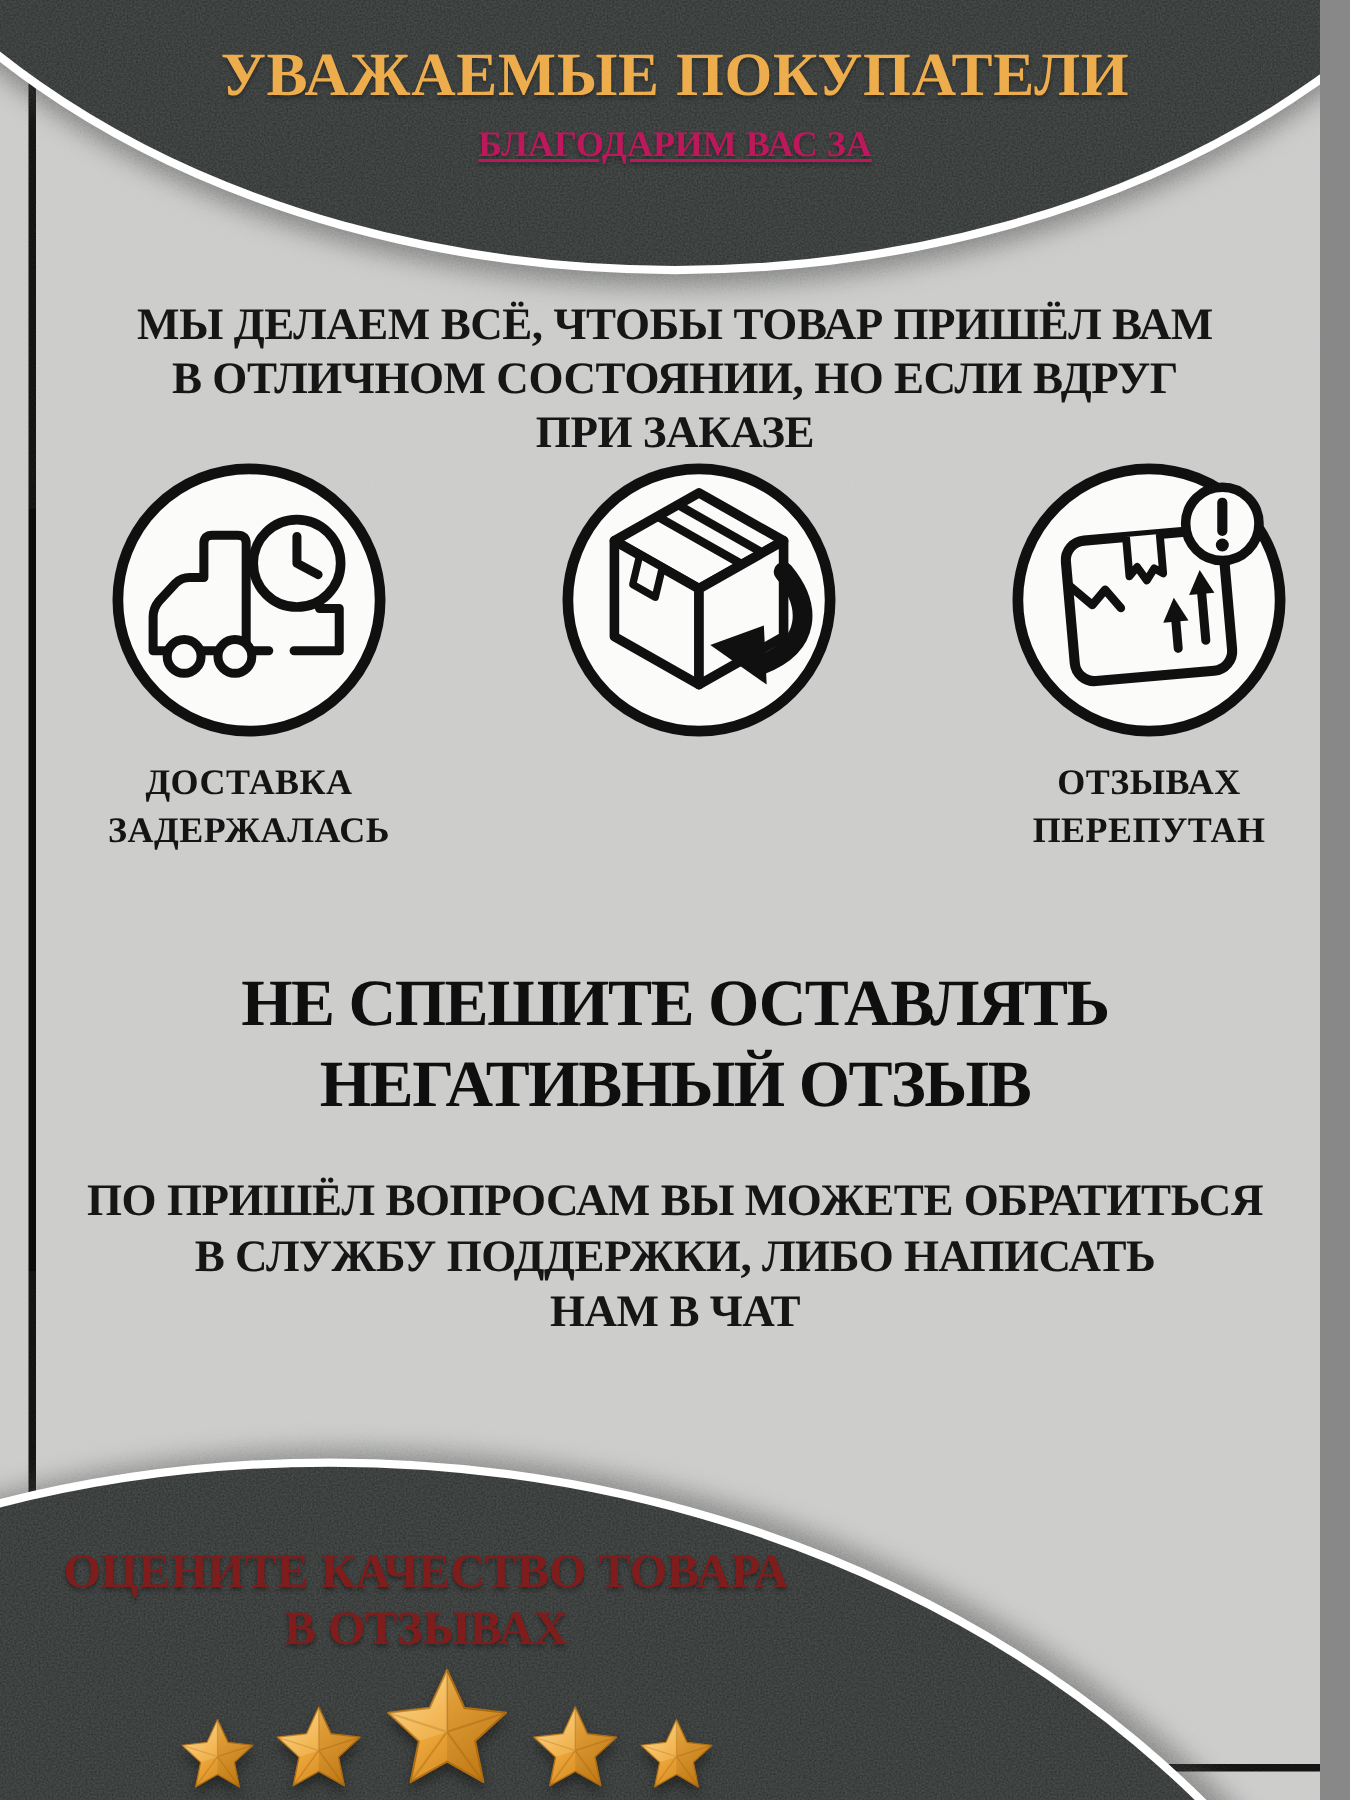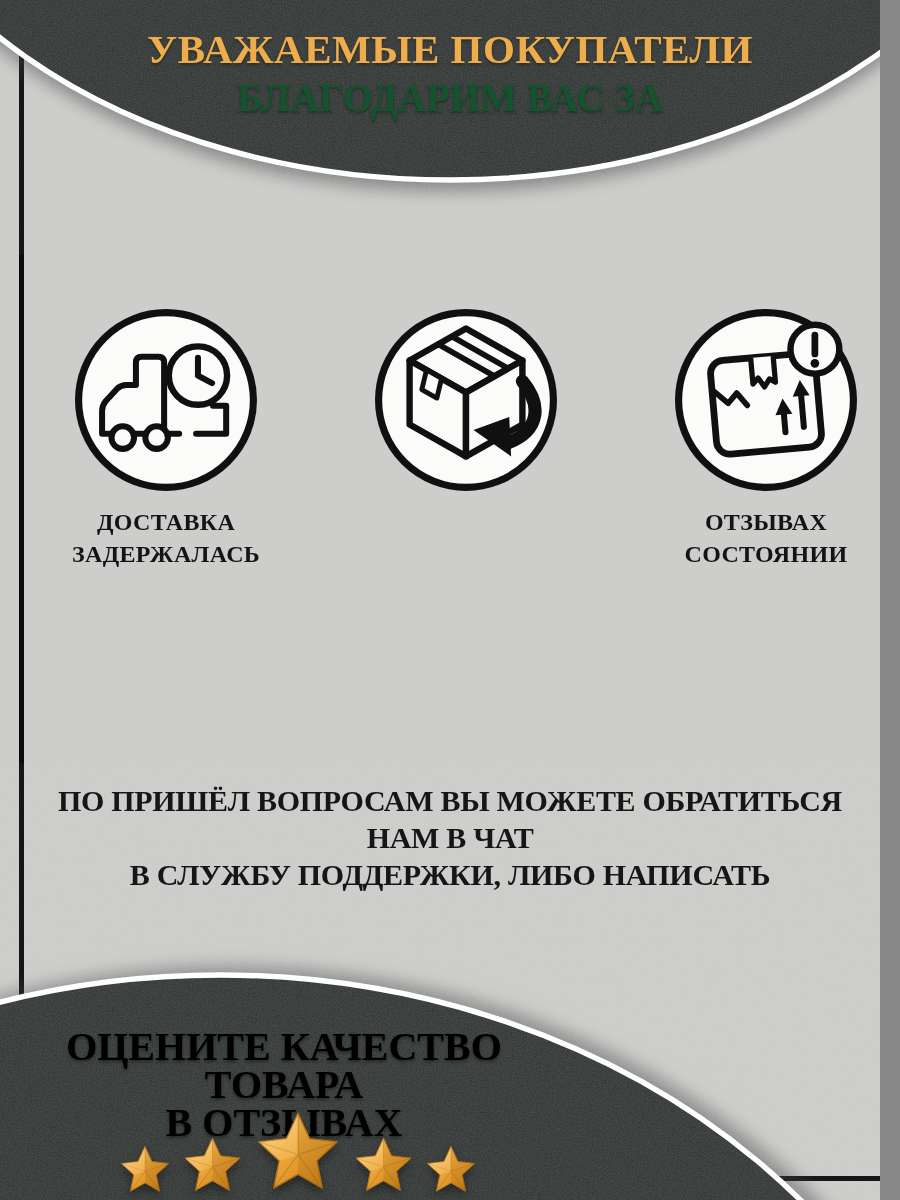--- a/index.html
+++ b/index.html
@@ -6,32 +6,32 @@
   .page{
     position:relative;width:880px;height:1200px;overflow:hidden;
     background:#cdcdcc;
     font-family:"Liberation Serif","DejaVu Serif",serif;
     font-weight:bold;
   }
   .bg{position:absolute;left:0;top:0;width:900px;height:1200px;display:block;}
   .abs{position:absolute;left:0;width:900px;text-align:center;}
   .gold-title{top:26px;font-size:41px;line-height:46px;color:#eead4c;letter-spacing:.5px;
     text-shadow:0 2px 3px rgba(0,0,0,.35);}
-  .subtitle{top:78px;font-size:39px;line-height:39px;color:#14532d;
-    text-shadow:0 2px 3px rgba(0,0,0,.35);}
+  .subtitle{top:78px;font-size:24px;line-height:39px;color:#be185d;
+    text-shadow:0 2px 3px rgba(0,0,0,.35);text-decoration:underline;}
   .intro{top:199px;font-size:30px;line-height:36px;color:#161616;letter-spacing:-.3px;}
   .icons-row{position:absolute;top:306px;left:0;width:900px;display:flex;}
   .issue-col{width:33.33%;display:flex;flex-direction:column;align-items:center;padding-left:32px;}
   .issue-icon{width:188px;height:188px;display:block;}
   .issue-label{margin-top:12px;font-size:24px;line-height:32px;color:#141414;
     text-align:center;letter-spacing:.3px;}
   .hero{top:642px;font-size:44px;line-height:54px;color:#0f0f0f;letter-spacing:-1px;}
   .support{top:782px;font-size:30px;line-height:37px;color:#161616;letter-spacing:-.3px;}
   .footer-text{position:absolute;top:1028px;left:0;width:568px;text-align:center;
-    font-size:40px;line-height:38px;color:#000000;text-shadow:0 2px 3px rgba(0,0,0,.4);}
+    font-size:32px;line-height:38px;color:#7f1d1d;text-shadow:0 2px 3px rgba(0,0,0,.4);}
   .stars-row{position:absolute;top:1096px;left:100px;width:396px;height:100px;
     display:flex;align-items:flex-end;justify-content:center;gap:9px;}
   .star{display:block;filter:drop-shadow(0 5px 4px rgba(0,0,0,.38));}
   .s1,.s5{width:54px;height:54px;}
   .s2,.s4{width:63px;height:63px;}
   .s3{width:90px;height:90px;}
 </style>
 </head>
 <body>
 
@@ -79,20 +79,25 @@
       </g>
     </g>
     <ellipse cx="220" cy="1610" rx="760" ry="635" fill="none" stroke="#ffffff" stroke-width="5.5"></ellipse>
   </svg>
 
   <div class="abs gold-title">УВАЖАЕМЫЕ ПОКУПАТЕЛИ</div>
   <div class="abs subtitle">
     <div>БЛАГОДАРИМ ВАС ЗА</div>
   </div>
 
+  <div class="abs intro">
+    <div>МЫ ДЕЛАЕМ ВСЁ, ЧТОБЫ ТОВАР ПРИШЁЛ ВАМ</div>
+    <div>В ОТЛИЧНОМ СОСТОЯНИИ, НО ЕСЛИ ВДРУГ</div>
+    <div>ПРИ ЗАКАЗЕ</div>
+  </div>
 
   <div class="icons-row">
 
     <div class="issue-col">
       <svg class="issue-icon" viewBox="0 0 100 100">
         <circle cx="50" cy="50" r="46.5" fill="#fbfbfa" stroke="#101010" stroke-width="3.8"></circle>
         <g fill="none" stroke="#101010" stroke-width="3.2" stroke-linecap="round" stroke-linejoin="round">
           <path d="M16,68 V56 Q16,53 18,50.5 L24,44 Q26,42 29,42 H34 V30 Q34,27 37,27 H46 Q49,27 49,30 V68 Z"></path>
           <path d="M49,68 H57"></path>
           <path d="M66,68 H82 V53 H75"></path>
@@ -134,30 +139,34 @@
           <polygon points="59,50 54.5,58.5 63.5,58.5" fill="#101010"></polygon>
           <path d="M69,66 V48" fill="none" stroke="#101010" stroke-width="3.2" stroke-linecap="round"></path>
           <polygon points="69,41 64.5,49.5 73.5,49.5" fill="#101010"></polygon>
         </g>
         <circle cx="76" cy="23" r="13" fill="#fbfbfa" stroke="#101010" stroke-width="3.4"></circle>
         <path d="M76,15.5 V25.5" fill="none" stroke="#101010" stroke-width="3.6" stroke-linecap="round"></path>
         <circle cx="76" cy="30.5" r="2.3" fill="#101010"></circle>
       </svg>
       <div class="issue-label">
         <div>ОТЗЫВАХ</div>
-        <div>СОСТОЯНИИ</div>
+        <div>ПЕРЕПУТАН</div>
       </div>
     </div>
   </div>
 
+  <div class="abs hero">
+    <div>НЕ СПЕШИТЕ ОСТАВЛЯТЬ</div>
+    <div>НЕГАТИВНЫЙ ОТЗЫВ</div>
+  </div>
 
   <div class="abs support">
     <div>ПО ПРИШЁЛ ВОПРОСАМ ВЫ МОЖЕТЕ ОБРАТИТЬСЯ</div>
+    <div>В СЛУЖБУ ПОДДЕРЖКИ, ЛИБО НАПИСАТЬ</div>
     <div>НАМ В ЧАТ</div>
-    <div>В СЛУЖБУ ПОДДЕРЖКИ, ЛИБО НАПИСАТЬ</div>
   </div>
 
   <div class="footer-text">
     <div>ОЦЕНИТЕ КАЧЕСТВО ТОВАРА</div>
     <div>В ОТЗЫВАХ</div>
   </div>
 
   <div class="stars-row">
     <svg class="star s1" viewBox="0 0 100 100">
         <use href="#starSym"></use>

